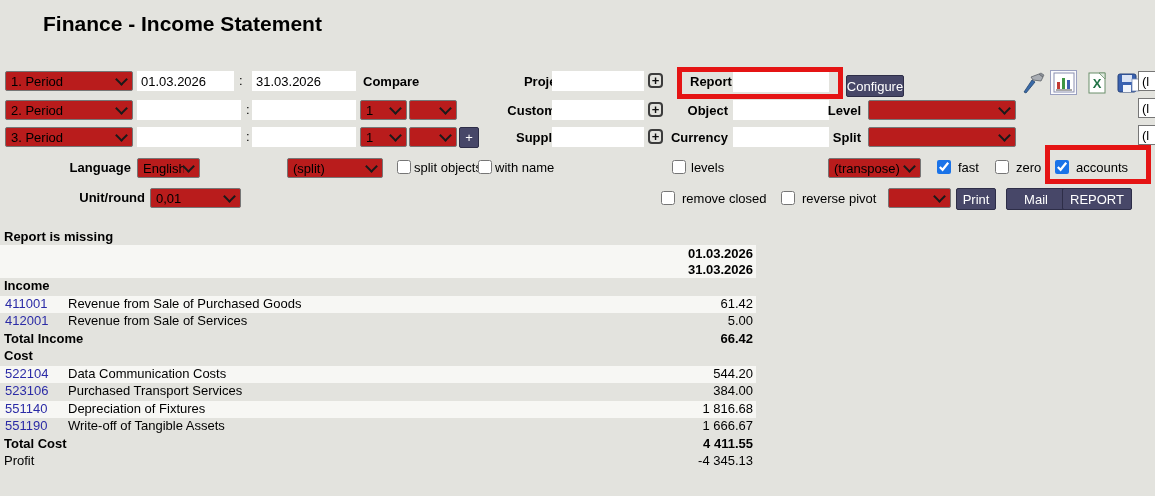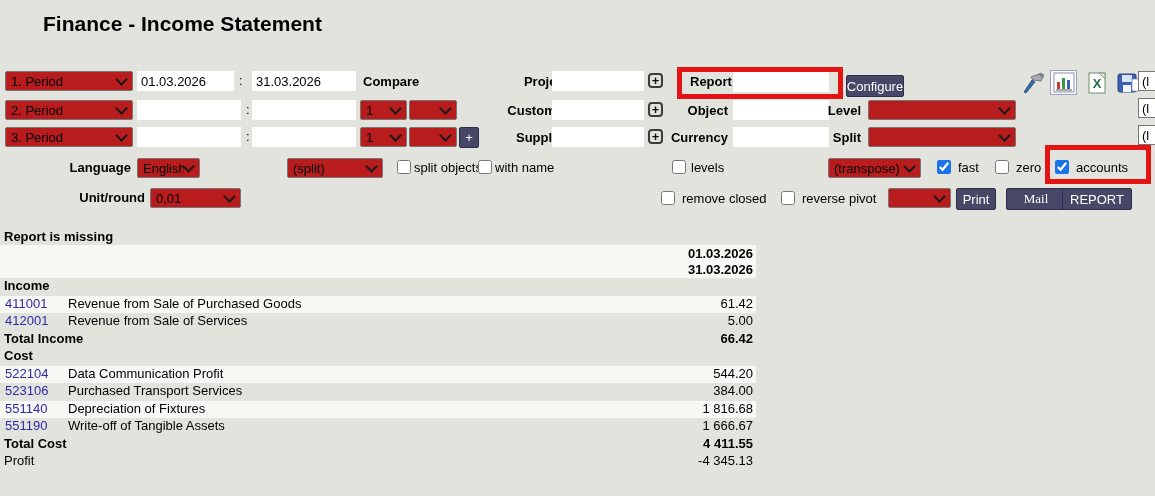--- a/index.html
+++ b/index.html
@@ -197,21 +197,21 @@
   </div>
   <input type="checkbox" class="cb" style="left: 661px; top: 191px;">
   <span class="cblbl" style="left:682px;top:191px;">remove closed</span>
   <input type="checkbox" class="cb" style="left: 781px; top: 191px;">
   <span class="cblbl" style="left:802px;top:191px;">reverse pivot</span>
   <div class="sel" style="left:888px;top:188px;width:63px;">
     <span class="selv"></span>
     <span class="chev"></span>
   </div>
   <div class="btn" style="left:956px;top:188px;width:40px;height:22px;">Print</div>
-  <div class="btn" style="left:1006px;top:188px;width:60px;height:22px;font-family:Liberation Serif, serif;">Mail</div>
+  <div class="btn" style="left:1006px;top:188px;width:60px;height:22px;">Mail</div>
   <div class="btn" style="left:1062px;top:188px;width:70px;height:22px;">REPORT</div>
 
   <div class="missing">Report is missing</div>
   <div class="band">
     <div class="band-date">01.03.2026</div>
     <div class="band-date">31.03.2026</div>
   </div>
   <div id="report-rows">
       <div class="r-row">
         <span class="r-label">Income</span>
@@ -235,21 +235,21 @@
         <span class="r-fill"></span>
         <span class="r-val bold">66.42</span>
       </div>
       <div class="r-row">
         <span class="r-label">Cost</span>
         <span class="r-fill"></span>
         <span class="r-val"></span>
       </div>
       <div class="r-row stripe">
         <span class="r-code">522104</span>
-        <span class="r-name">Data Communication Profit</span>
+        <span class="r-name">Data Communication Costs</span>
         <span class="r-fill"></span>
         <span class="r-val">544.20</span>
       </div>
       <div class="r-row">
         <span class="r-code">523106</span>
         <span class="r-name">Purchased Transport Services</span>
         <span class="r-fill"></span>
         <span class="r-val">384.00</span>
       </div>
       <div class="r-row stripe">

